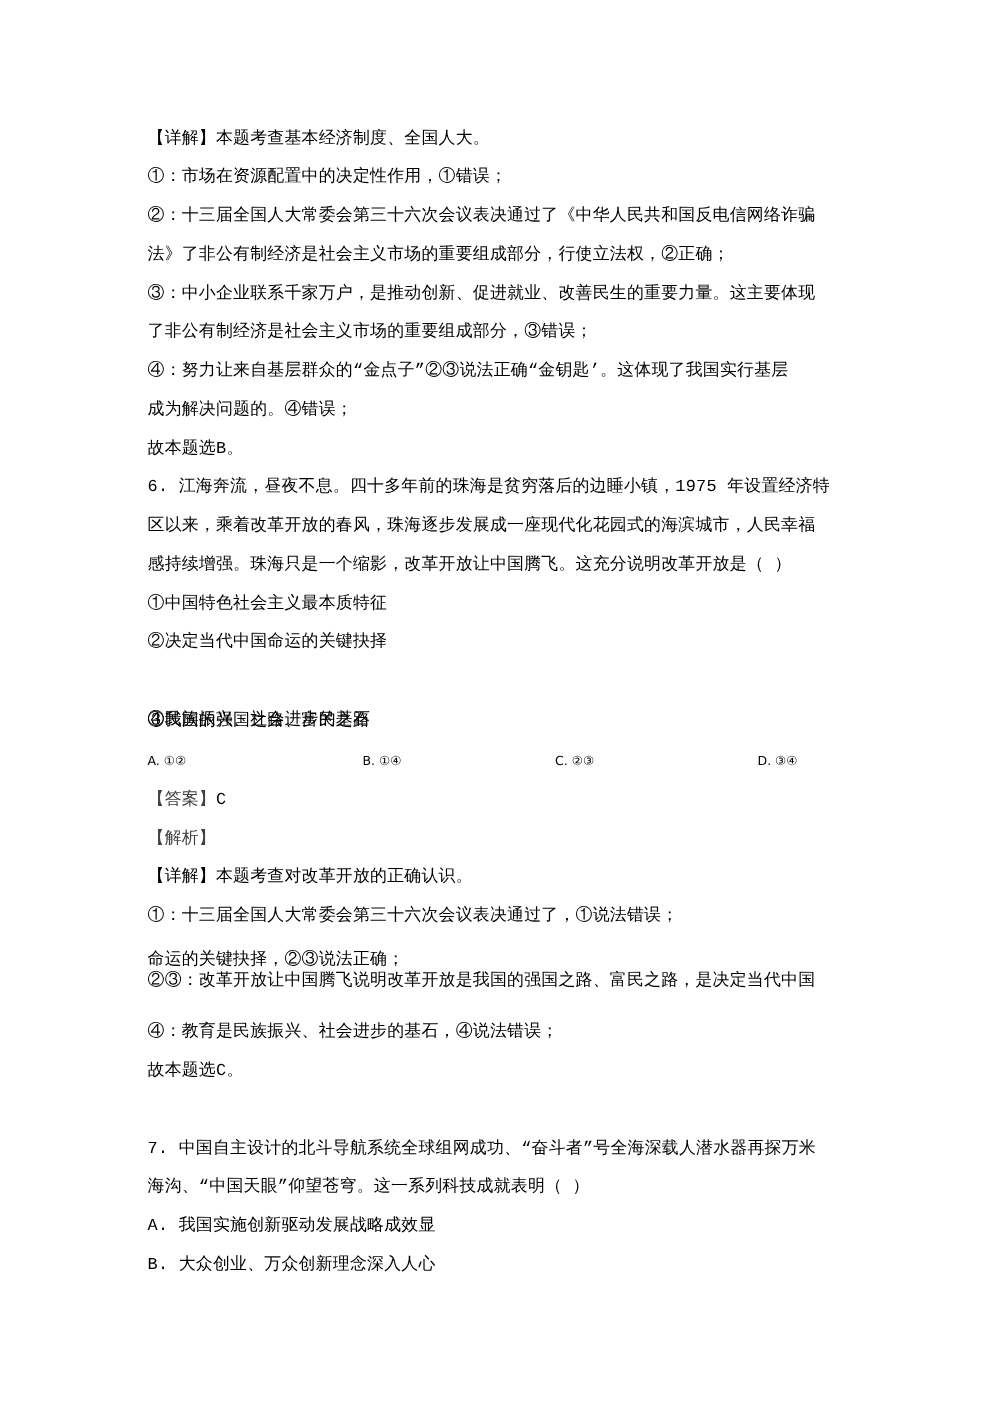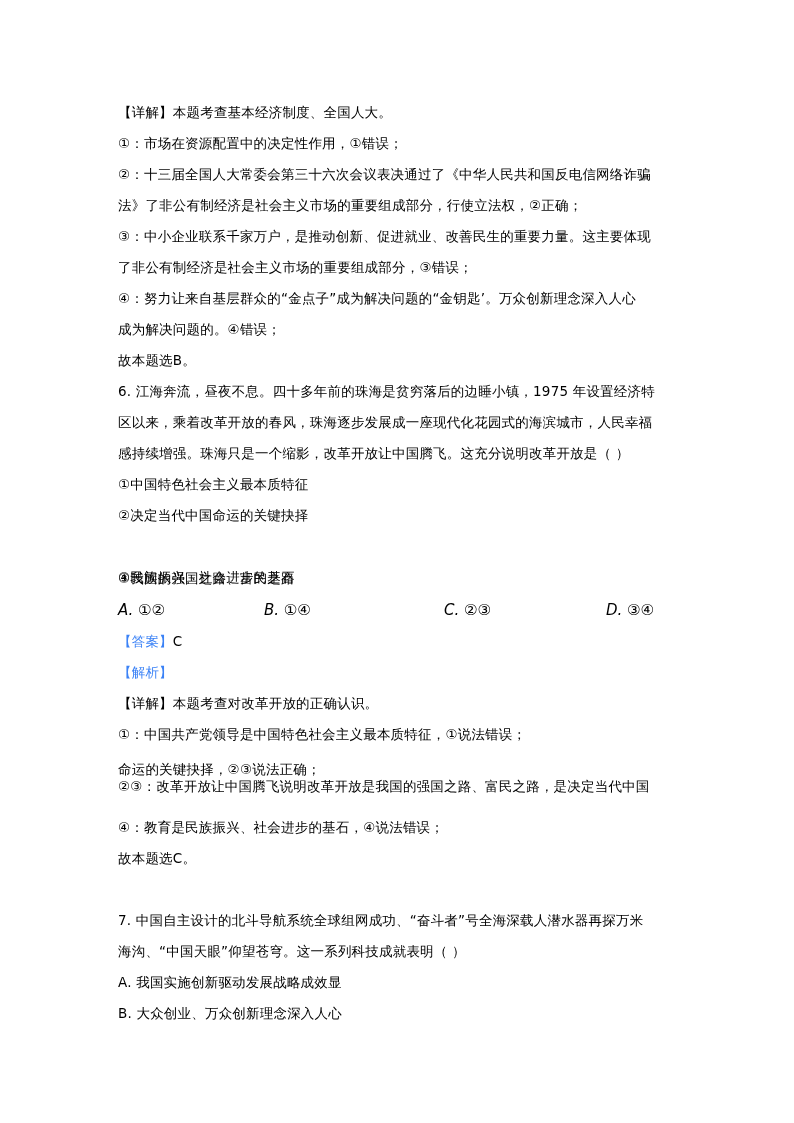--- a/index.html
+++ b/index.html
@@ -1,55 +1,55 @@
 <!DOCTYPE html>
 <html><head>
 <meta charset="utf-8">
 <style>
   html, body { margin: 0; padding: 0; background: #ffffff; }
   body { width: 794px; height: 1123px; position: relative; overflow: hidden;
          font-family: "DejaVu Sans", sans-serif; color: #000; }
   .page { position: absolute; left: 118px; top: 0; width: 560px; }
-  .line { position: absolute; left: 0; font-size: 13.5px; line-height: 18px; white-space: nowrap; letter-spacing: 0.2px; }
-  .blue { color: #3b82f6; }
-  .opt { position: absolute; font-size: 15px; line-height: 18px; white-space: nowrap; font-style: italic; }
+  .line { position: absolute; left: 0; font-size: 13.5px; line-height: 18px; white-space: nowrap; letter-spacing: 0.2px; font-family: Liberation Mono, monospace; }
+  .blue { color: #404040; }
+  .opt { position: absolute; font-size: 10px; line-height: 18px; white-space: nowrap; }
 </style>
 </head>
 <body>
 
 <div class="page">
   <div class="line" style="top:103px">【详解】本题考查基本经济制度、全国人大。</div>
   <div class="line" style="top:134px">①：市场在资源配置中的决定性作用，①错误；</div>
   <div class="line" style="top:165px">②：十三届全国人大常委会第三十六次会议表决通过了《中华人民共和国反电信网络诈骗</div>
   <div class="line" style="top:196px">法》了非公有制经济是社会主义市场的重要组成部分，行使立法权，②正确；</div>
   <div class="line" style="top:227px">③：中小企业联系千家万户，是推动创新、促进就业、改善民生的重要力量。这主要体现</div>
   <div class="line" style="top:258px">了非公有制经济是社会主义市场的重要组成部分，③错误；</div>
-  <div class="line" style="top:289px">④：努力让来自基层群众的“金点子”成为解决问题的“金钥匙’。万众创新理念深入人心</div>
+  <div class="line" style="top:289px">④：努力让来自基层群众的“金点子”②③说法正确“金钥匙’。这体现了我国实行基层</div>
   <div class="line" style="top:320px">成为解决问题的。④错误；</div>
   <div class="line" style="top:351px">故本题选B。</div>
 
   <div class="line" style="top:382px">6.    江海奔流，昼夜不息。四十多年前的珠海是贫穷落后的边睡小镇，1975 年设置经济特</div>
   <div class="line" style="top:413px">区以来，乘着改革开放的春风，珠海逐步发展成一座现代化花园式的海滨城市，人民幸福</div>
   <div class="line" style="top:444px">感持续增强。珠海只是一个缩影，改革开放让中国腾飞。这充分说明改革开放是（     ）</div>
   <div class="line" style="top:475px">①中国特色社会主义最本质特征</div>
   <div class="line" style="top:506px">②决定当代中国命运的关键抉择</div>
   <div class="line" style="top:569px">③我国的强国之路、富民之路</div>
   <div class="line" style="top:568px">④民族振兴、社会进步的基石</div>
 
   <div class="opt" style="top:601px; left:0">A. ①②</div>
-  <div class="opt" style="top:601px; left:146px">B. ①④</div>
+  <div class="opt" style="top:601px; left:172px">B. ①④</div>
   <div class="opt" style="top:601px; left:326px">C. ②③</div>
   <div class="opt" style="top:601px; left:488px">D. ③④</div>
 
   <div class="line" style="top:632px">
     <span class="blue">【答案】</span><span>C</span>
   </div>
   <div class="line blue" style="top:663px">【解析】</div>
   <div class="line" style="top:694px">【详解】本题考查对改革开放的正确认识。</div>
-  <div class="line" style="top:725px">①：中国共产党领导是中国特色社会主义最本质特征，①说法错误；</div>
+  <div class="line" style="top:725px">①：十三届全国人大常委会第三十六次会议表决通过了，①说法错误；</div>
   <div class="line" style="top:777px">②③：改革开放让中国腾飞说明改革开放是我国的强国之路、富民之路，是决定当代中国</div>
   <div class="line" style="top:760px">命运的关键抉择，②③说法正确；</div>
   <div class="line" style="top:818px">④：教育是民族振兴、社会进步的基石，④说法错误；</div>
   <div class="line" style="top:849px">故本题选C。</div>
 
   <div class="line" style="top:911px">7.    中国自主设计的北斗导航系统全球组网成功、“奋斗者”号全海深载人潜水器再探万米</div>
   <div class="line" style="top:942px">海沟、“中国天眼”仰望苍穹。这一系列科技成就表明（     ）</div>
   <div class="line" style="top:973px">A. 我国实施创新驱动发展战略成效显</div>
   <div class="line" style="top:1004px">B. 大众创业、万众创新理念深入人心</div>
 </div>

